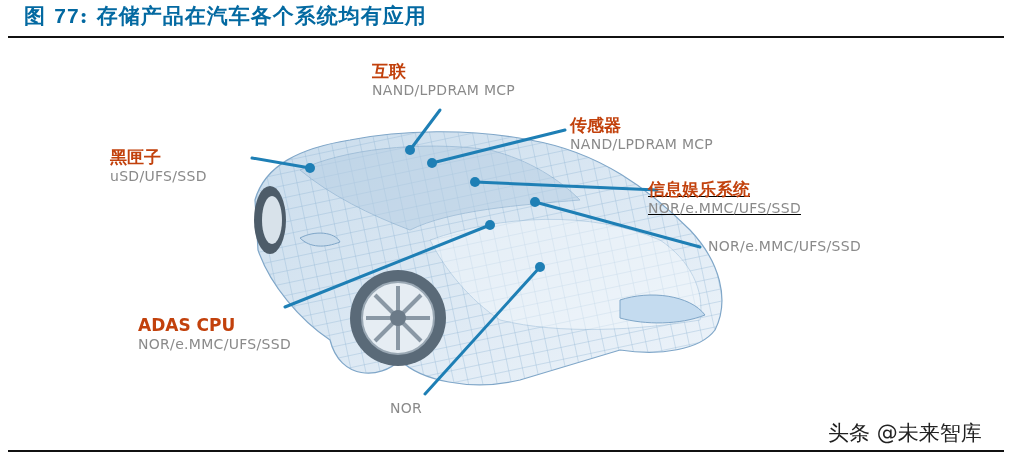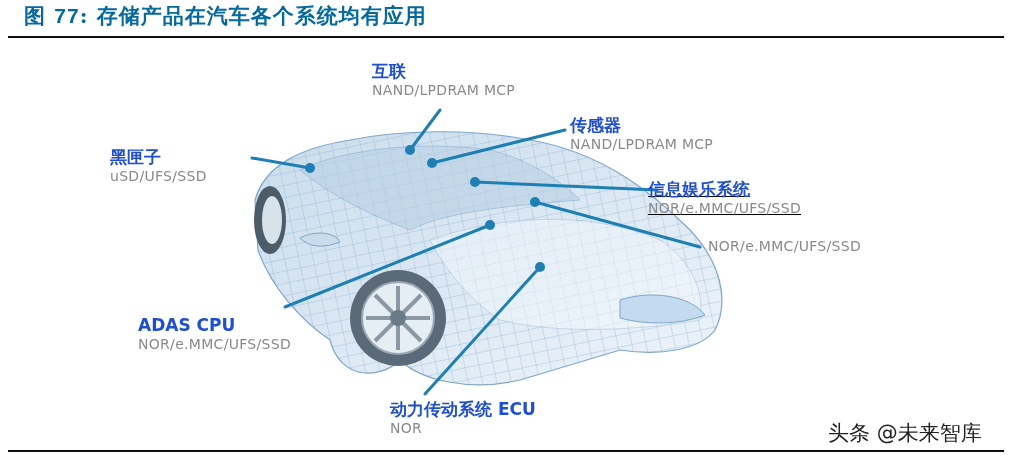--- a/index.html
+++ b/index.html
@@ -5,21 +5,21 @@
   html, body { margin:0; padding:0; background:#ffffff; }
   body { width:1010px; height:458px; position:relative; overflow:hidden;
          font-family:"DejaVu Sans","Liberation Sans",sans-serif; }
   .fig-title { position:absolute; left:24px; top:2px; font-size:21px; font-weight:bold;
                color:#0369a1; letter-spacing:1px; font-family:"DejaVu Serif","Liberation Serif",serif; }
   .fig-title .num { font-family:"Liberation Sans","DejaVu Sans",sans-serif; }
   .rule-top { position:absolute; left:8px; top:36px; width:996px; height:2px; background:#111; }
   .rule-bottom { position:absolute; left:8px; top:450px; width:996px; height:2px; background:#111; }
   .canvas { position:absolute; left:0; top:0; width:1010px; height:458px; }
   .label { position:absolute; line-height:1.15; }
-  .label .zh { font-size:17px; font-weight:bold; color:#1d4ed8; display:block; }
+  .label .zh { font-size:17px; font-weight:bold; color:#c2410c; display:block; }
   .label .en { font-size:14px; color:#8a8a8a; display:block; letter-spacing:0.3px; }
   .watermark { position:absolute; left:828px; top:419px; font-size:21px; color:#222; }
 </style>
 </head>
 <body>
 
 <div class="fig-title"><span>图 </span><span class="num">77</span><span>: 存储产品在汽车各个系统均有应用</span></div>
 <div class="rule-top"></div>
 
 <svg class="canvas" viewBox="0 0 1010 458" xmlns="http://www.w3.org/2000/svg">
@@ -100,18 +100,17 @@
   <span class="en">NOR/e.MMC/UFS/SSD</span>
 </div>
 <div class="label" style="left:708px; top:238px;">
   <span class="en">NOR/e.MMC/UFS/SSD</span>
 </div>
 <div class="label" style="left:138px; top:316px;">
   <span class="zh">ADAS CPU</span>
   <span class="en">NOR/e.MMC/UFS/SSD</span>
 </div>
 <div class="label" style="left:390px; top:400px;">
-  <span class="zh">动力传动系统 ECU</span>
   <span class="en">NOR</span>
 </div>
 
 <div class="watermark">头条 @未来智库</div>
 <div class="rule-bottom"></div>
 
 </body></html>

